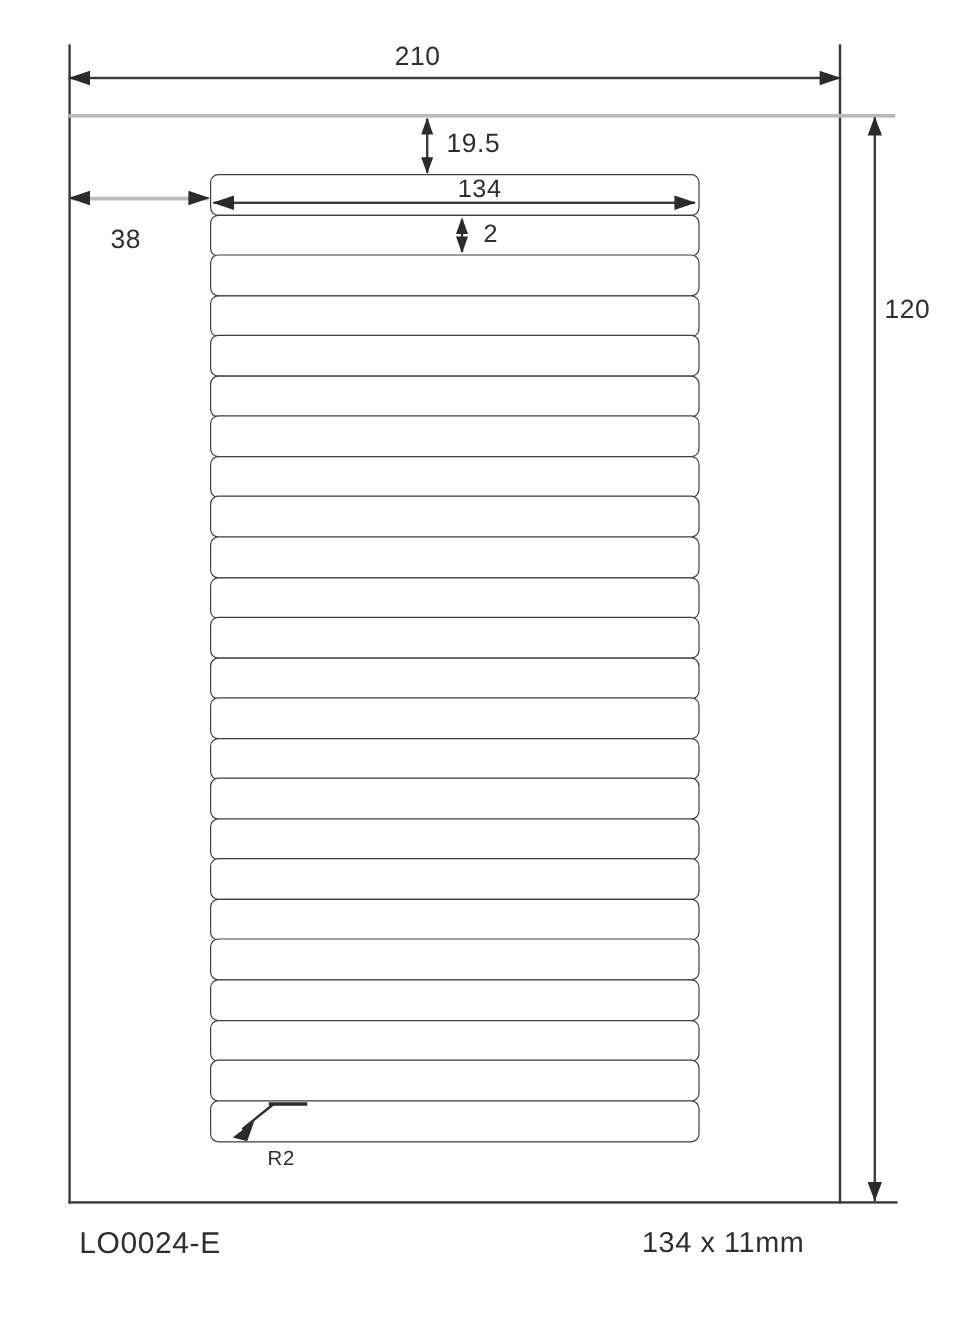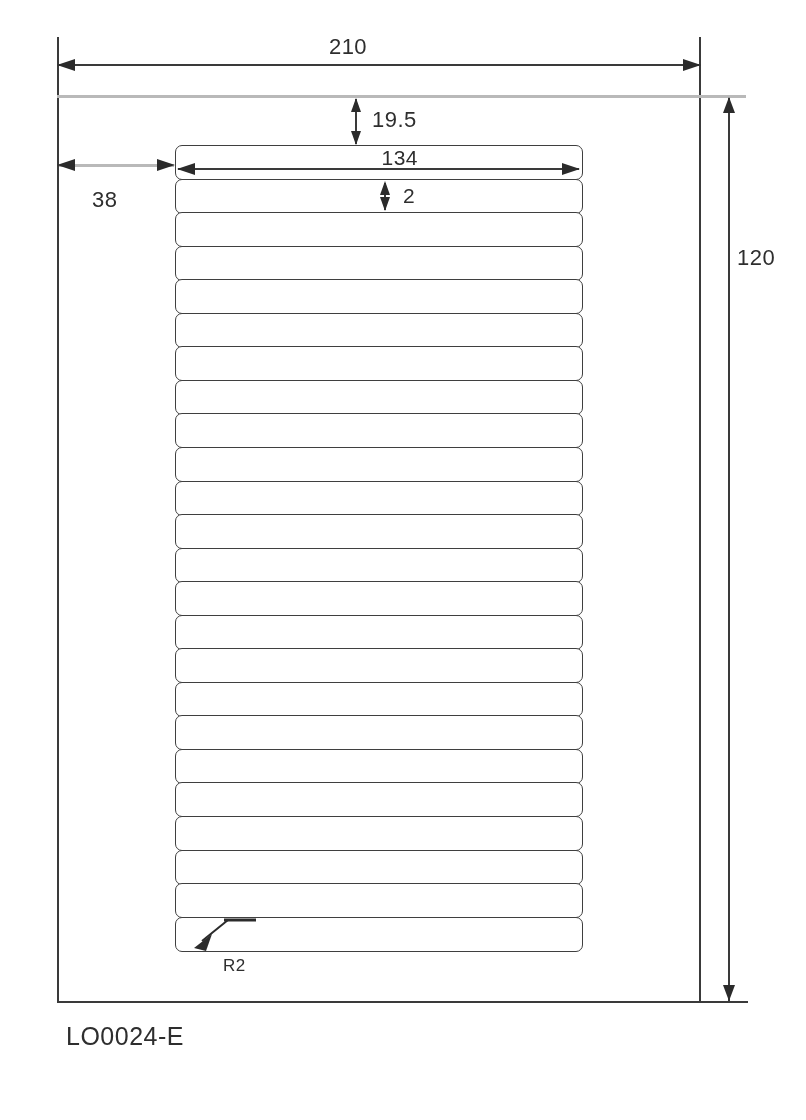--- a/index.html
+++ b/index.html
@@ -127,14 +127,15 @@
   <div class="dimtext" style="left:403px;top:184px;font-size:21px;">2</div>
 
   <svg class="abs" style="left:186px;top:910px;" width="80" height="48" viewBox="0 0 80 48">
     <line x1="16" y1="31" x2="42" y2="10" stroke="#2b2b2b" stroke-width="2"></line>
     <line x1="38" y1="10" x2="70" y2="10" stroke="#2b2b2b" stroke-width="3"></line>
     <polygon points="8,38 26,24 20,41" fill="#2b2b2b"></polygon>
   </svg>
   <div class="dimtext" style="left:223px;top:923px;font-size:17px;margin-top:33px;">R2</div>
 
   <div class="footer-text" style="left:66px;top:1022px;">LO0024-E</div>
+  <div class="footer-text" style="left:535px;top:1022px;font-size:24px;">134 x 11mm</div>
 
 </div>
 
 </body></html>

